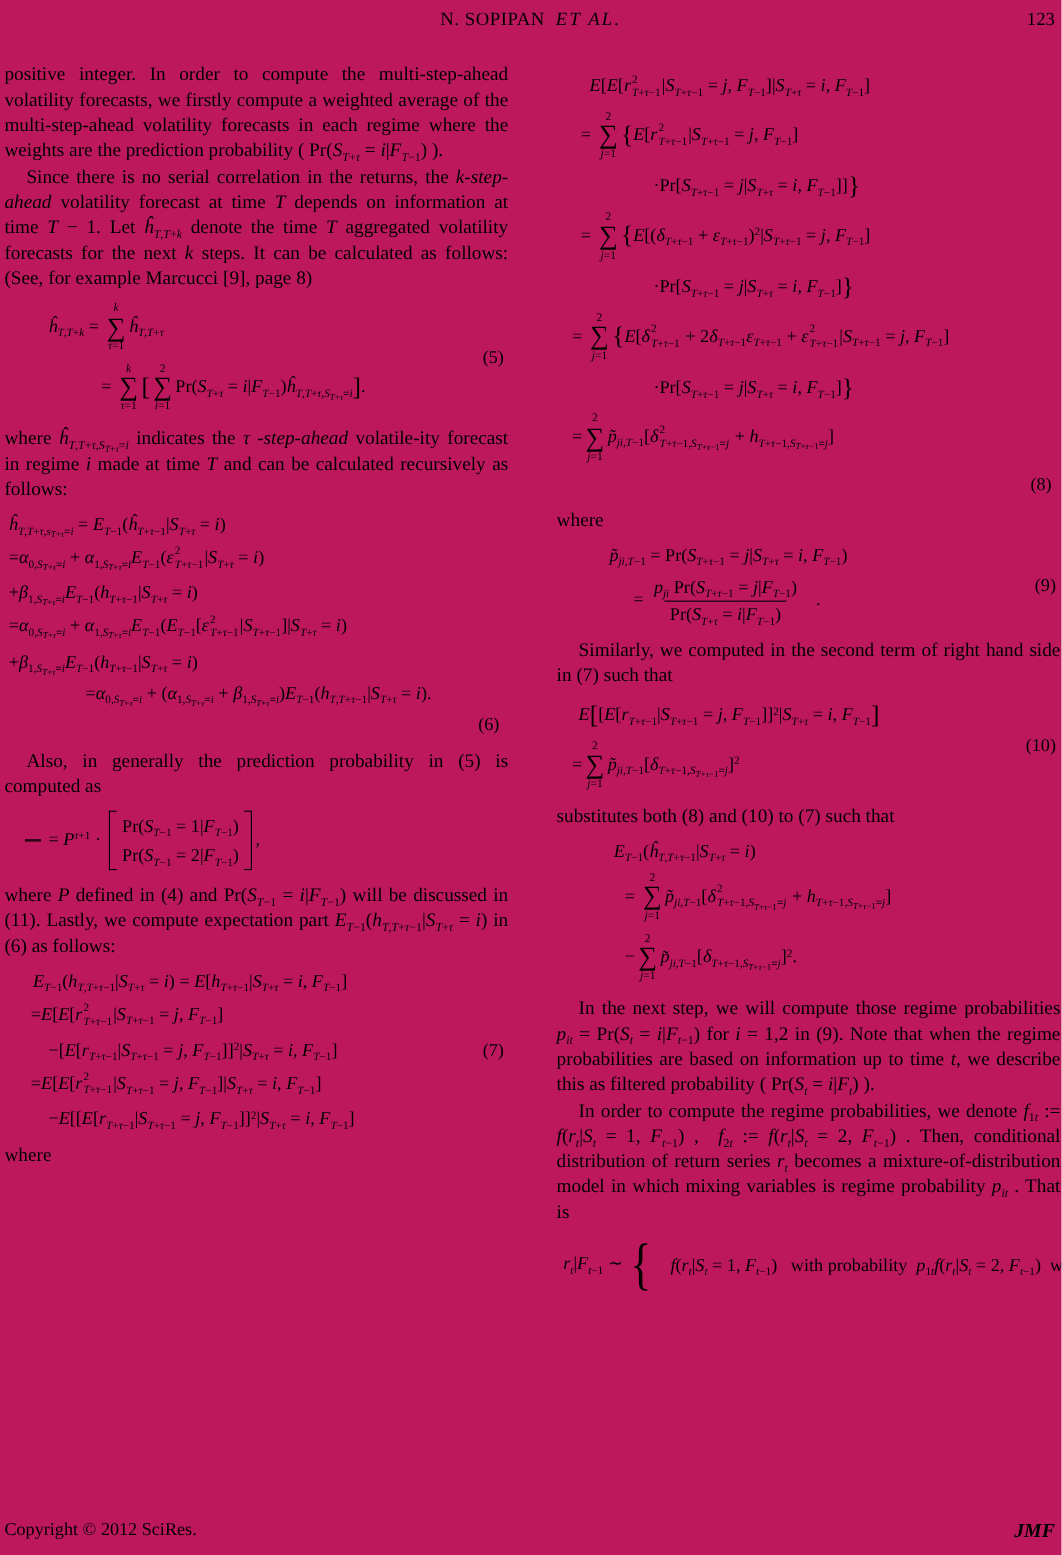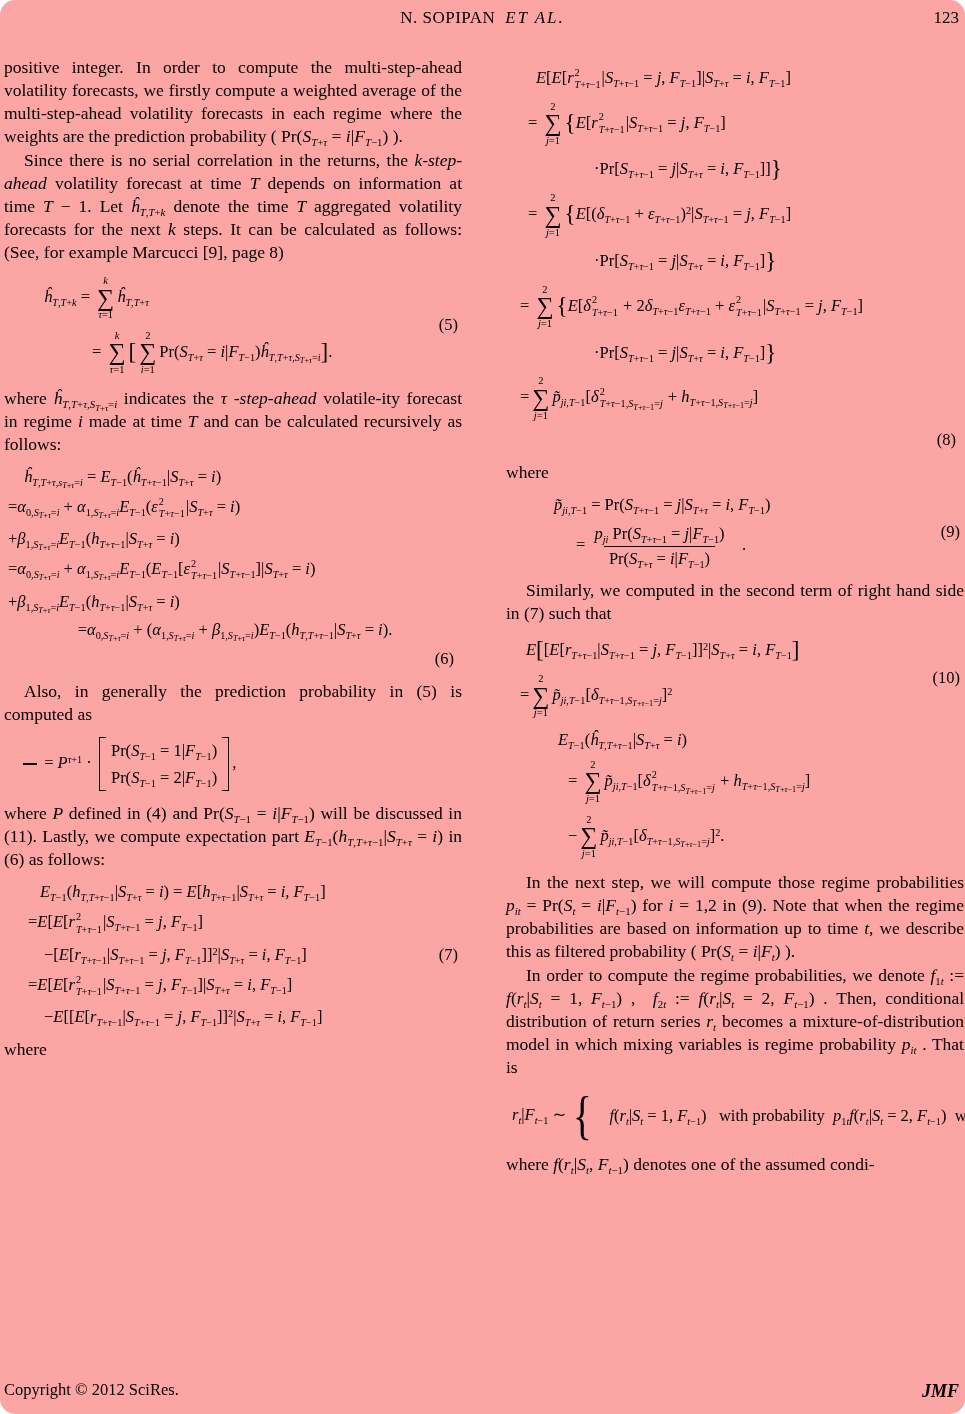--- a/index.html
+++ b/index.html
@@ -1,17 +1,17 @@
 <!DOCTYPE html>
 <html><head>
 <meta charset="utf-8">
 <style>
   html,body{margin:0;padding:0;background:#fff;}
-  .page{position:relative;width:965px;height:1414px;background:#fca5a5;color:#000;
-        font-family:"Liberation Serif","DejaVu Serif",serif;overflow:hidden;border-radius:15px;}
+  .page{position:relative;width:965px;height:1414px;background:#be185d;color:#000;
+        font-family:"Liberation Serif","DejaVu Serif",serif;overflow:hidden;}
   .header{position:absolute;top:8px;left:0;right:0;height:24px;font-size:17px;}
   .header .center{position:absolute;left:0;right:0;text-align:center;letter-spacing:0.5px;}
   .header .et{font-style:italic;margin-left:10px;letter-spacing:2px;}
   .header .pageno{position:absolute;right:6px;top:0;}
   .content{position:absolute;top:56px;left:4px;display:flex;column-gap:44px;}
   .col{width:458px;font-size:17.5px;line-height:23px;text-align:justify;}
   .para{margin:0 0 1px 0;}
   .para.ind{text-indent:20px;}
   .eq{position:relative;margin:11px 0;font-size:16.5px;line-height:1.2;text-align:left;}
   .eline{margin:9px 0;white-space:nowrap;}
@@ -69,21 +69,21 @@
               <span class="sl"><i>τ</i>=1</span>
             </span><span class="bg">[</span><span class="sum">
               <span class="sl">2</span>
               <span class="sg">∑</span>
               <span class="sl"><i>i</i>=1</span>
             </span>Pr(<i>S</i><sub><i>T</i>+<i>τ</i></sub> = <i>i</i>|<i>F</i><sub><i>T</i>−1</sub>)<i>ĥ</i><sub><i>T</i>,<i>T</i>+<i>τ</i>,<i>S</i><sub><i>T</i>+<i>τ</i></sub>=<i>i</i></sub><span class="bg">]</span>.</div>
           <span class="eqnum center">(5)</span>
         </div>
         <div class="para">where <i>ĥ</i><sub><i>T</i>,<i>T</i>+<i>τ</i>,<i>S</i><sub><i>T</i>+<i>τ</i></sub>=<i>i</i></sub> indicates the <i>τ -step-ahead</i> volatile-ity forecast in regime <i>i</i> made at time <i>T</i> and can be calculated recursively as follows:</div>
         <div class="eq">
-          <div class="eline" style="margin-left: 20px;"><i>ĥ</i><sub><i>T</i>,<i>T</i>+<i>τ</i>,<i>s</i><sub><i>T</i>+<i>τ</i></sub>=<i>i</i></sub> = <i>E</i><sub><i>T</i>−1</sub>(<i>ĥ</i><sub><i>T</i>+<i>τ</i>−1</sub>|<i>S</i><sub><i>T</i>+<i>τ</i></sub> = <i>i</i>)</div>
+          <div class="eline" style="margin-left: 4px;"><i>ĥ</i><sub><i>T</i>,<i>T</i>+<i>τ</i>,<i>s</i><sub><i>T</i>+<i>τ</i></sub>=<i>i</i></sub> = <i>E</i><sub><i>T</i>−1</sub>(<i>ĥ</i><sub><i>T</i>+<i>τ</i>−1</sub>|<i>S</i><sub><i>T</i>+<i>τ</i></sub> = <i>i</i>)</div>
           <div class="eline" style="margin-left: 4px;">=<i>α</i><sub>0,<i>S</i><sub><i>T</i>+<i>τ</i></sub>=<i>i</i></sub> + <i>α</i><sub>1,<i>S</i><sub><i>T</i>+<i>τ</i></sub>=<i>i</i></sub><i>E</i><sub><i>T</i>−1</sub>(<i>ε</i><span class="ss">
               <span>2</span>
               <span><i>T</i>+<i>τ</i>−1</span>
             </span>|<i>S</i><sub><i>T</i>+<i>τ</i></sub> = <i>i</i>)</div>
           <div class="eline" style="margin-left: 4px;">+<i>β</i><sub>1,<i>S</i><sub><i>T</i>+<i>τ</i></sub>=<i>i</i></sub><i>E</i><sub><i>T</i>−1</sub>(<i>h</i><sub><i>T</i>+<i>τ</i>−1</sub>|<i>S</i><sub><i>T</i>+<i>τ</i></sub> = <i>i</i>)</div>
           <div class="eline" style="margin-left: 4px;">=<i>α</i><sub>0,<i>S</i><sub><i>T</i>+<i>τ</i></sub>=<i>i</i></sub> + <i>α</i><sub>1,<i>S</i><sub><i>T</i>+<i>τ</i></sub>=<i>i</i></sub><i>E</i><sub><i>T</i>−1</sub>(<i>E</i><sub><i>T</i>−1</sub>[<i>ε</i><span class="ss">
               <span>2</span>
               <span><i>T</i>+<i>τ</i>−1</span>
             </span>|<i>S</i><sub><i>T</i>+<i>τ</i>−1</sub>]|<i>S</i><sub><i>T</i>+<i>τ</i></sub> = <i>i</i>)</div>
           <div class="eline" style="margin-left: 4px;">+<i>β</i><sub>1,<i>S</i><sub><i>T</i>+<i>τ</i></sub>=<i>i</i></sub><i>E</i><sub><i>T</i>−1</sub>(<i>h</i><sub><i>T</i>+<i>τ</i>−1</sub>|<i>S</i><sub><i>T</i>+<i>τ</i></sub> = <i>i</i>)</div>
@@ -99,21 +99,21 @@
               <span class="br l"></span>
               <span class="mcol">
                 <span>Pr(<i>S</i><sub><i>T</i>−1</sub> = 1|<i>F</i><sub><i>T</i>−1</sub>)</span>
                 <span>Pr(<i>S</i><sub><i>T</i>−1</sub> = 2|<i>F</i><sub><i>T</i>−1</sub>)</span>
               </span>
               <span class="br r"></span>
             </span>,</div>
         </div>
         <div class="para">where <i>P</i> defined in (4) and Pr(<i>S</i><sub><i>T</i>−1</sub> = <i>i</i>|<i>F</i><sub><i>T</i>−1</sub>) will be discussed in (11). Lastly, we compute expectation part <i>E</i><sub><i>T</i>−1</sub>(<i>h</i><sub><i>T</i>,<i>T</i>+<i>τ</i>−1</sub>|<i>S</i><sub><i>T</i>+<i>τ</i></sub> = <i>i</i>) in (6) as follows:</div>
         <div class="eq">
-          <div class="eline" style="margin-left: 36px;"><i>E</i><sub><i>T</i>−1</sub>(<i>h</i><sub><i>T</i>,<i>T</i>+<i>τ</i>−1</sub>|<i>S</i><sub><i>T</i>+<i>τ</i></sub> = <i>i</i>) = <i>E</i>[<i>h</i><sub><i>T</i>+<i>τ</i>−1</sub>|<i>S</i><sub><i>T</i>+<i>τ</i></sub> = <i>i</i>, <i>F</i><sub><i>T</i>−1</sub>]</div>
+          <div class="eline" style="margin-left: 26px;"><i>E</i><sub><i>T</i>−1</sub>(<i>h</i><sub><i>T</i>,<i>T</i>+<i>τ</i>−1</sub>|<i>S</i><sub><i>T</i>+<i>τ</i></sub> = <i>i</i>) = <i>E</i>[<i>h</i><sub><i>T</i>+<i>τ</i>−1</sub>|<i>S</i><sub><i>T</i>+<i>τ</i></sub> = <i>i</i>, <i>F</i><sub><i>T</i>−1</sub>]</div>
           <div class="eline" style="margin-left: 24px;">=<i>E</i>[<i>E</i>[<i>r</i><span class="ss">
               <span>2</span>
               <span><i>T</i>+<i>τ</i>−1</span>
             </span>|<i>S</i><sub><i>T</i>+<i>τ</i>−1</sub> = <i>j</i>, <i>F</i><sub><i>T</i>−1</sub>]</div>
           <div class="eline" style="margin-left: 40px;">−[<i>E</i>[<i>r</i><sub><i>T</i>+<i>τ</i>−1</sub>|<i>S</i><sub><i>T</i>+<i>τ</i>−1</sub> = <i>j</i>, <i>F</i><sub><i>T</i>−1</sub>]]<sup>2</sup>|<i>S</i><sub><i>T</i>+<i>τ</i></sub> = <i>i</i>, <i>F</i><sub><i>T</i>−1</sub>]</div>
           <div class="eline" style="margin-left: 24px;">=<i>E</i>[<i>E</i>[<i>r</i><span class="ss">
               <span>2</span>
               <span><i>T</i>+<i>τ</i>−1</span>
             </span>|<i>S</i><sub><i>T</i>+<i>τ</i>−1</sub> = <i>j</i>, <i>F</i><sub><i>T</i>−1</sub>]|<i>S</i><sub><i>T</i>+<i>τ</i></sub> = <i>i</i>, <i>F</i><sub><i>T</i>−1</sub>]</div>
           <div class="eline" style="margin-left: 40px;">−<i>E</i>[[<i>E</i>[<i>r</i><sub><i>T</i>+<i>τ</i>−1</sub>|<i>S</i><sub><i>T</i>+<i>τ</i>−1</sub> = <i>j</i>, <i>F</i><sub><i>T</i>−1</sub>]]<sup>2</sup>|<i>S</i><sub><i>T</i>+<i>τ</i></sub> = <i>i</i>, <i>F</i><sub><i>T</i>−1</sub>]</div>
@@ -176,20 +176,21 @@
         <div class="para ind">Similarly, we computed in the second term of right hand side in (7) such that</div>
         <div class="eq">
           <div class="eline" style="margin-left: 20px;"><i>E</i><span class="bg">[</span>[<i>E</i>[<i>r</i><sub><i>T</i>+<i>τ</i>−1</sub>|<i>S</i><sub><i>T</i>+<i>τ</i>−1</sub> = <i>j</i>, <i>F</i><sub><i>T</i>−1</sub>]]<sup>2</sup>|<i>S</i><sub><i>T</i>+<i>τ</i></sub> = <i>i</i>, <i>F</i><sub><i>T</i>−1</sub><span class="bg">]</span></div>
           <div class="eline" style="margin-left: 14px;">=<span class="sum">
               <span class="sl">2</span>
               <span class="sg">∑</span>
               <span class="sl"><i>j</i>=1</span>
             </span><i>p̃</i><sub><i>ji</i>,<i>T</i>−1</sub>[<i>δ</i><sub><i>T</i>+<i>τ</i>−1,<i>S</i><sub><i>T</i>+<i>τ</i>−1</sub>=<i>j</i></sub>]<sup>2</sup></div>
           <span class="eqnum center">(10)</span>
         </div>
+        <div class="para">substitutes both (8) and (10) to (7) such that</div>
         <div class="eq">
           <div class="eline" style="margin-left: 52px;"><i>E</i><sub><i>T</i>−1</sub>(<i>ĥ</i><sub><i>T</i>,<i>T</i>+<i>τ</i>−1</sub>|<i>S</i><sub><i>T</i>+<i>τ</i></sub> = <i>i</i>)</div>
           <div class="eline" style="margin-left: 62px;">= <span class="sum">
               <span class="sl">2</span>
               <span class="sg">∑</span>
               <span class="sl"><i>j</i>=1</span>
             </span><i>p̃</i><sub><i>ji</i>,<i>T</i>−1</sub>[<i>δ</i><span class="ss">
               <span>2</span>
               <span><i>T</i>+<i>τ</i>−1,<i>S</i><sub><i>T</i>+<i>τ</i>−1</sub>=<i>j</i></span>
             </span> + <i>h</i><sub><i>T</i>+<i>τ</i>−1,<i>S</i><sub><i>T</i>+<i>τ</i>−1</sub>=<i>j</i></sub>]</div>
@@ -203,21 +204,20 @@
         <div class="para ind">In order to compute the regime probabilities, we denote <i>f</i><sub>1<i>t</i></sub> := <i>f</i>(<i>r</i><sub><i>t</i></sub>|<i>S</i><sub><i>t</i></sub> = 1, <i>F</i><sub><i>t</i>−1</sub>) , &nbsp;<i>f</i><sub>2<i>t</i></sub> := <i>f</i>(<i>r</i><sub><i>t</i></sub>|<i>S</i><sub><i>t</i></sub> = 2, <i>F</i><sub><i>t</i>−1</sub>) . Then, conditional distribution of return series <i>r</i><sub><i>t</i></sub> becomes a mixture-of-distribution model in which mixing variables is regime probability <i>p</i><sub><i>it</i></sub> . That is</div>
         <div class="eq">
           <div class="eline" style="margin-left: 6px;"><i>r</i><sub><i>t</i></sub>|<i>F</i><sub><i>t</i>−1</sub> ∼ <span class="cases">
               <span class="cb">{</span>
               <span class="ccol">
                 <span><i>f</i>(<i>r</i><sub><i>t</i></sub>|<i>S</i><sub><i>t</i></sub> = 1, <i>F</i><sub><i>t</i>−1</sub>)&nbsp;&nbsp;&nbsp;with probability&nbsp; <i>p</i><sub>1<i>t</i></sub></span>
                 <span><i>f</i>(<i>r</i><sub><i>t</i></sub>|<i>S</i><sub><i>t</i></sub> = 2, <i>F</i><sub><i>t</i>−1</sub>)&nbsp;&nbsp;with probability <i>p</i><sub>2<i>t</i></sub> = 1 − <i>p</i><sub>1<i>t</i></sub> ,</span>
               </span>
             </span></div>
         </div>
-        <div class="para">where <i>f</i>(<i>r</i><sub><i>t</i></sub>|<i>S</i><sub><i>t</i></sub>, <i>F</i><sub><i>t</i>−1</sub>) denotes one of the assumed condi-</div>
       </div>
   </div>
 
   <div class="footer">
     <span>Copyright © 2012 SciRes.</span>
     <span class="jr">JMF</span>
   </div>
 </div>
 
 </body></html>

